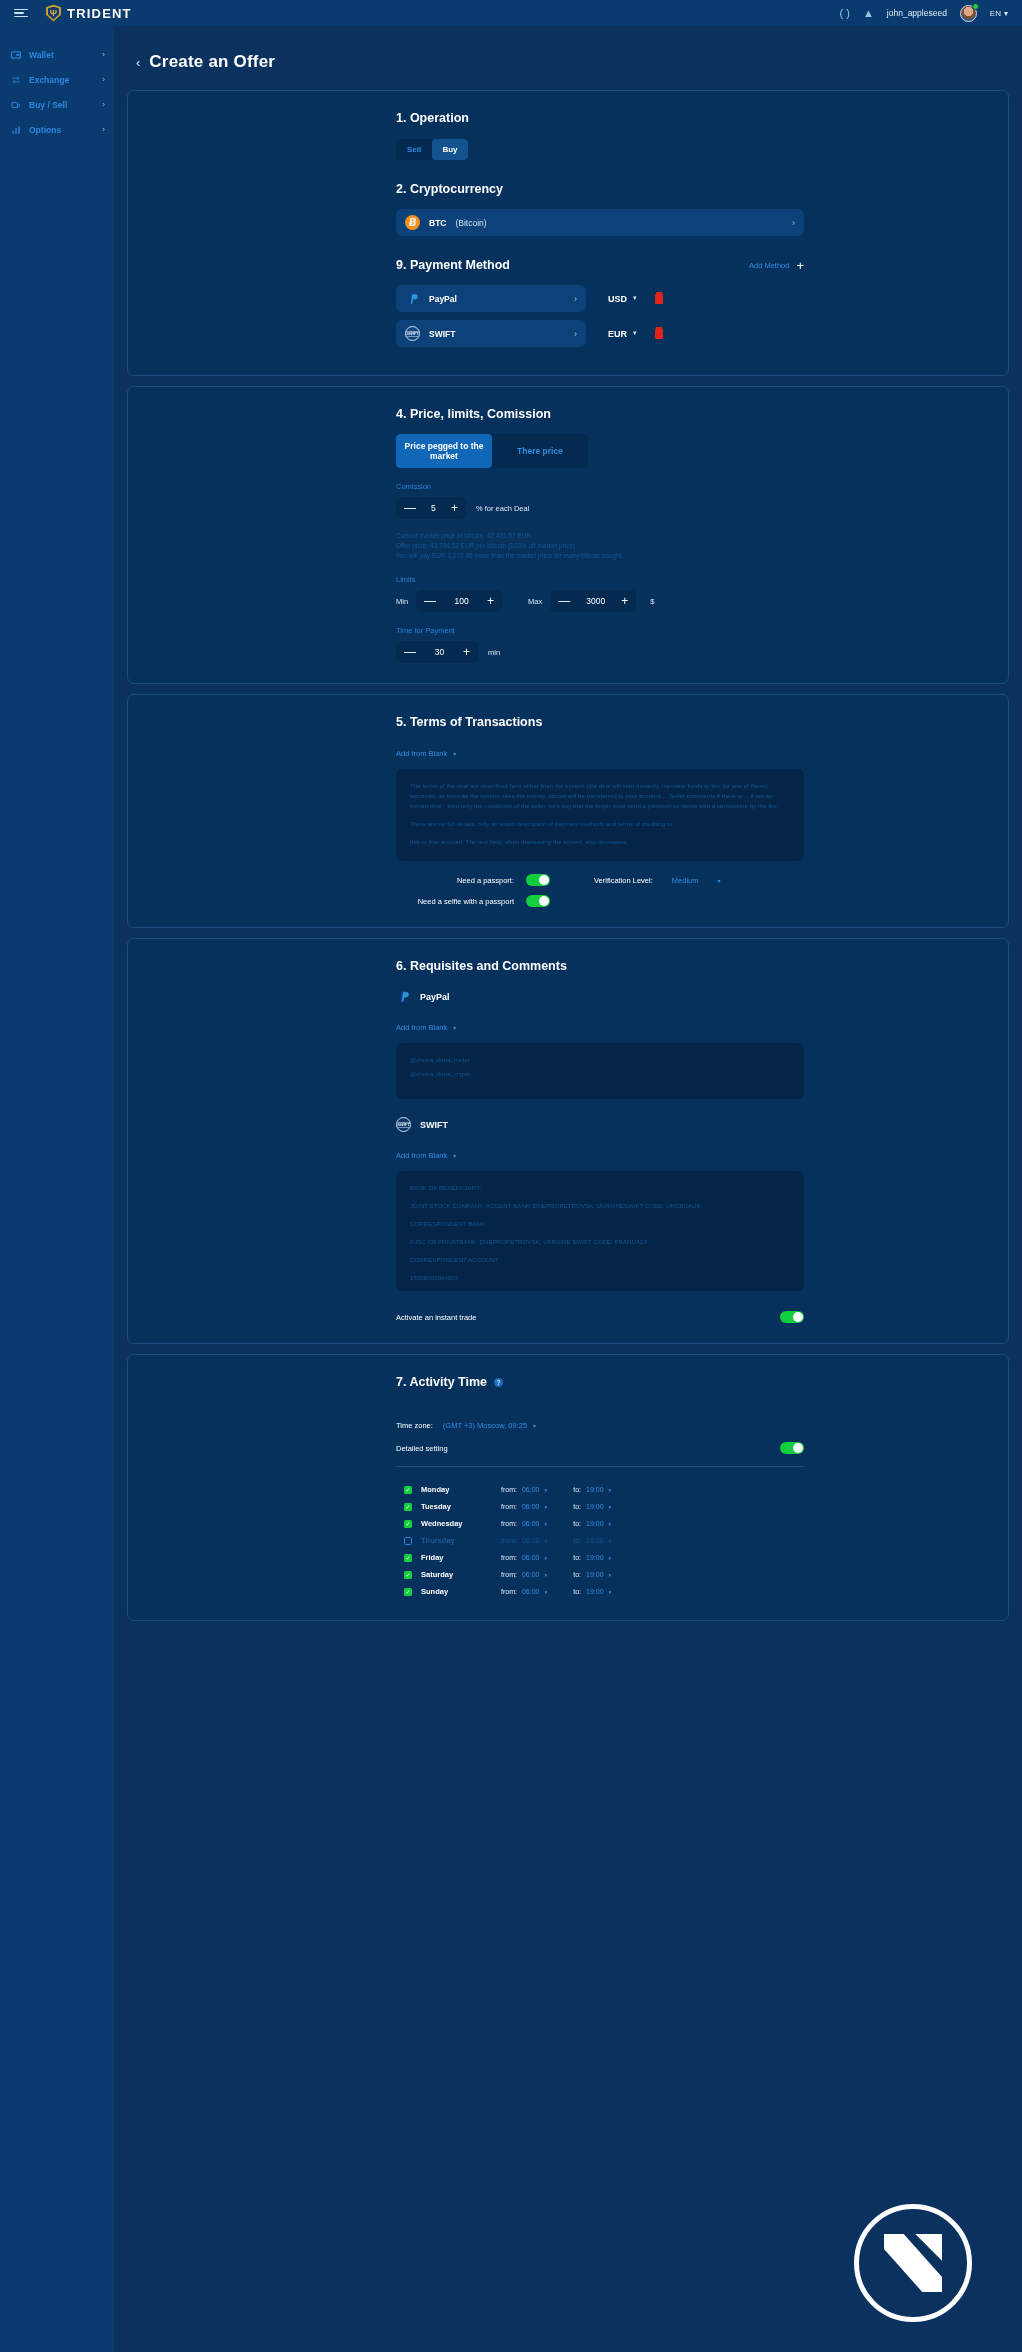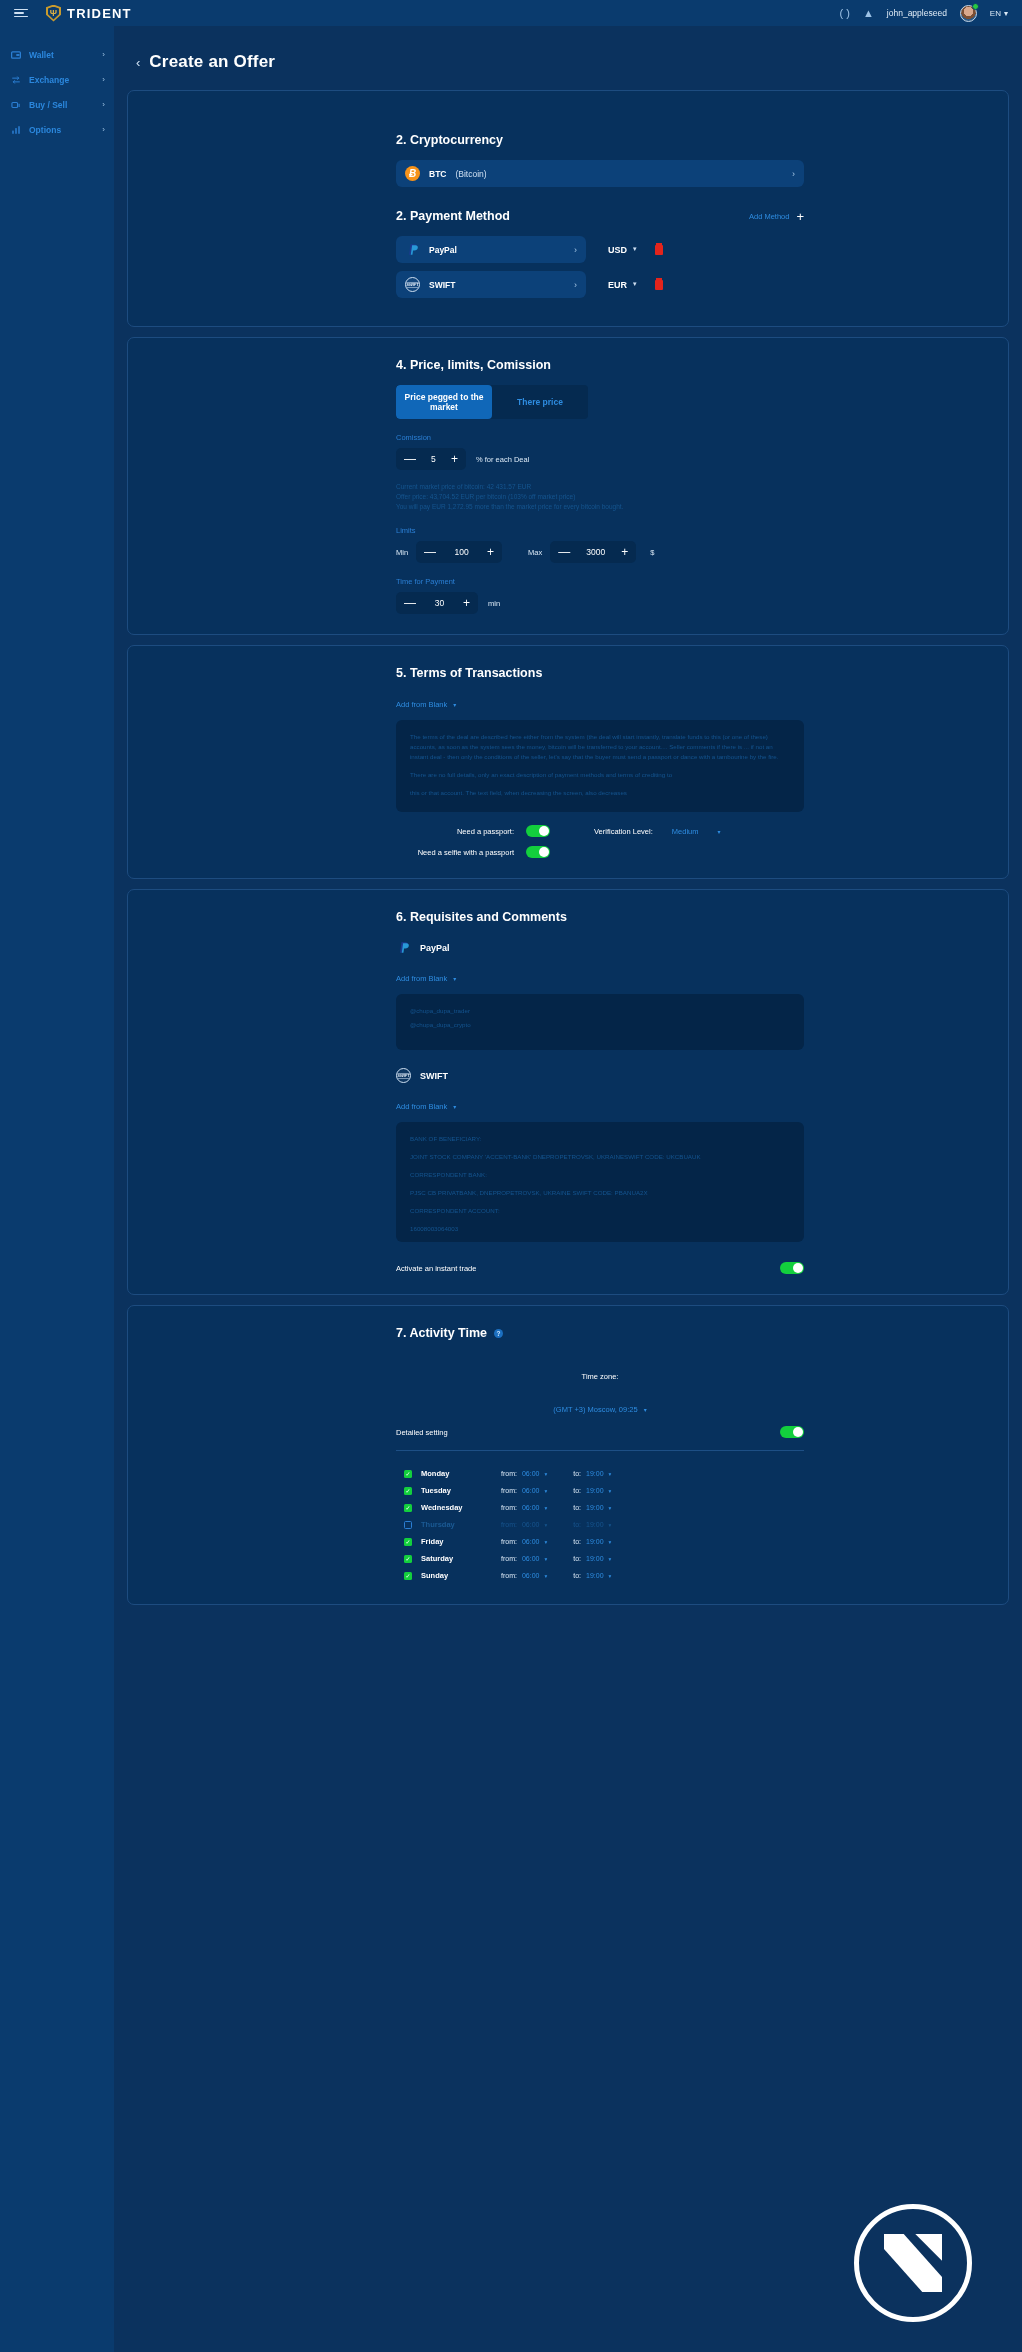--- a/index.html
+++ b/index.html
@@ -230,21 +230,21 @@
   .toggle .knob {
     position: absolute; top: 1px; right: 1px;
     width: 10px; height: 10px; border-radius: 50%; background: #ffffff;
   }
   .tg-row { display: flex; align-items: center; margin-top: 13px; }
   .tg-label { font-size: 7.5px; color: #ffffff; }
   .vl { display: flex; align-items: center; gap: 19px; margin-left: 44px; }
   .vl .k { font-size: 7.5px; color: #ffffff; }
 
   
-  .tz-row { display: flex; align-items: center; gap: 24px; margin-bottom: 12px; flex-direction: column; }
+  .tz-row { display: flex; align-items: center; gap: 10px; margin-bottom: 12px; }
   .tz-row .k { font-size: 7.5px; color: #ffffff; }
   .ds-row { display: flex; align-items: center; margin-bottom: 12px; text-align: center; }
   .divider { height: 1px; background: #1d4f85; margin: 0 0 14px 0; }
   .day-row {
     display: flex; align-items: center; gap: 0; height: 17px; padding-left: 8px;
   }
   .chk {
     width: 8px; height: 8px; border-radius: 1.5px; background: #13cf3d;
     display: flex; align-items: center; justify-content: center;
     font-size: 6px; color: #ffffff; flex: 0 0 8px; cursor: pointer;
@@ -372,34 +372,41 @@
   </div>
 
   <div class="content">
 
     <div class="page-head">
       <span class="back-arrow">‹</span>
       <span class="page-title">Create an Offer</span>
     </div>
 
     <div class="card">
+      <div class="inner">
+        <div class="sec-title">1. Operation</div>
+        <div class="seg">
+          <button>Sell</button>
+          <button class="active">Buy</button>
+        </div>
+      </div>
 
       <div class="inner" style="margin-top:22px">
         <div class="sec-title">2. Cryptocurrency</div>
         <div class="pill">
           <span class="coin-btc">Ƀ</span>
           <span class="nm">BTC</span>
           <span class="sub">(Bitcoin)</span>
           <span class="chev">›</span>
         </div>
       </div>
 
       <div class="inner" style="margin-top:22px">
         <div class="sec-head">
-          <div class="sec-title">2. Payment Method</div>
+          <div class="sec-title">9. Payment Method</div>
           <div class="add-method">
             <span class="lbl">Add Method</span>
             <span class="plus">+</span>
           </div>
         </div>
 
         <div class="pm-row">
           <div class="pill">
             <span class="ic-paypal">
               <svg viewBox="0 0 24 24">

